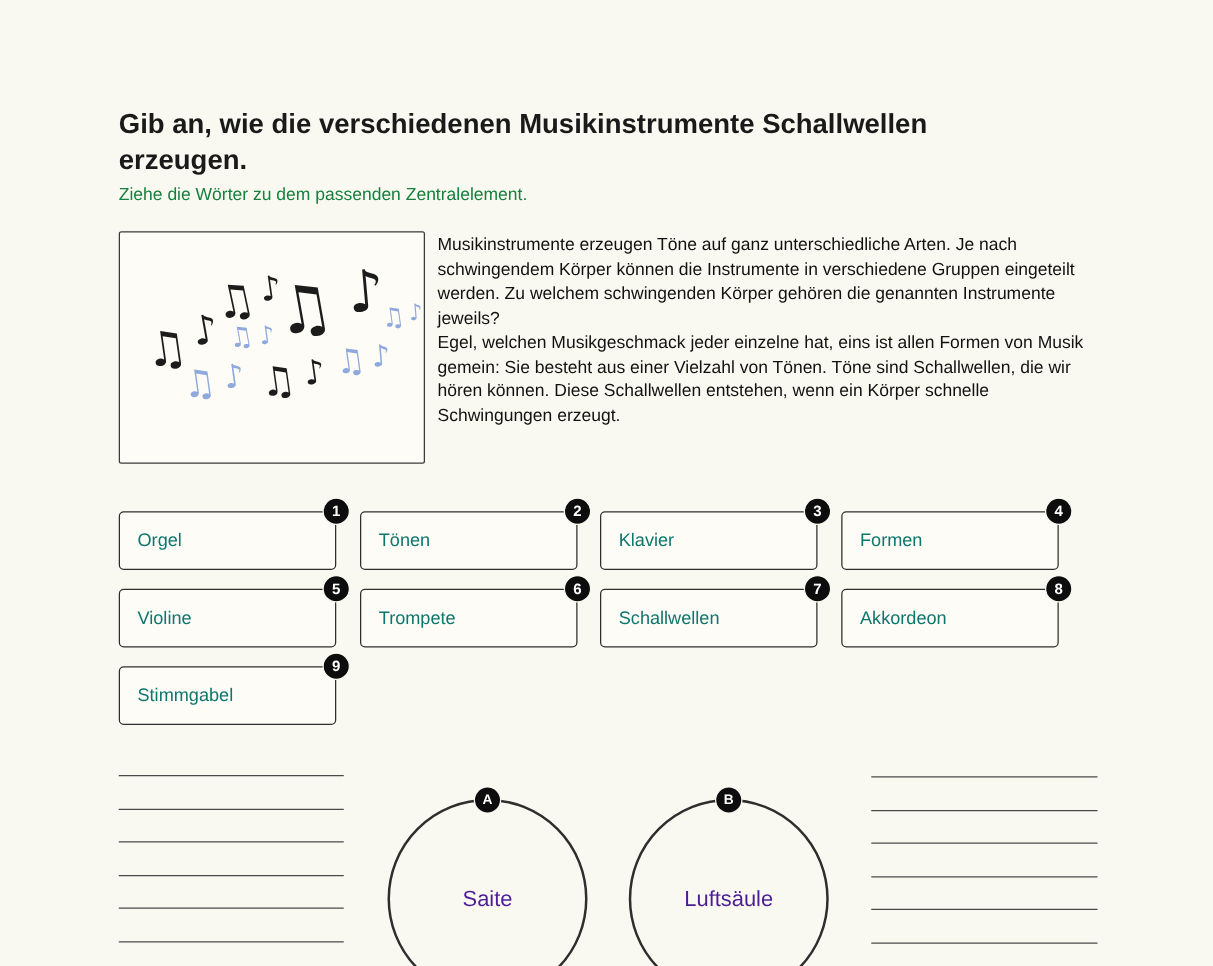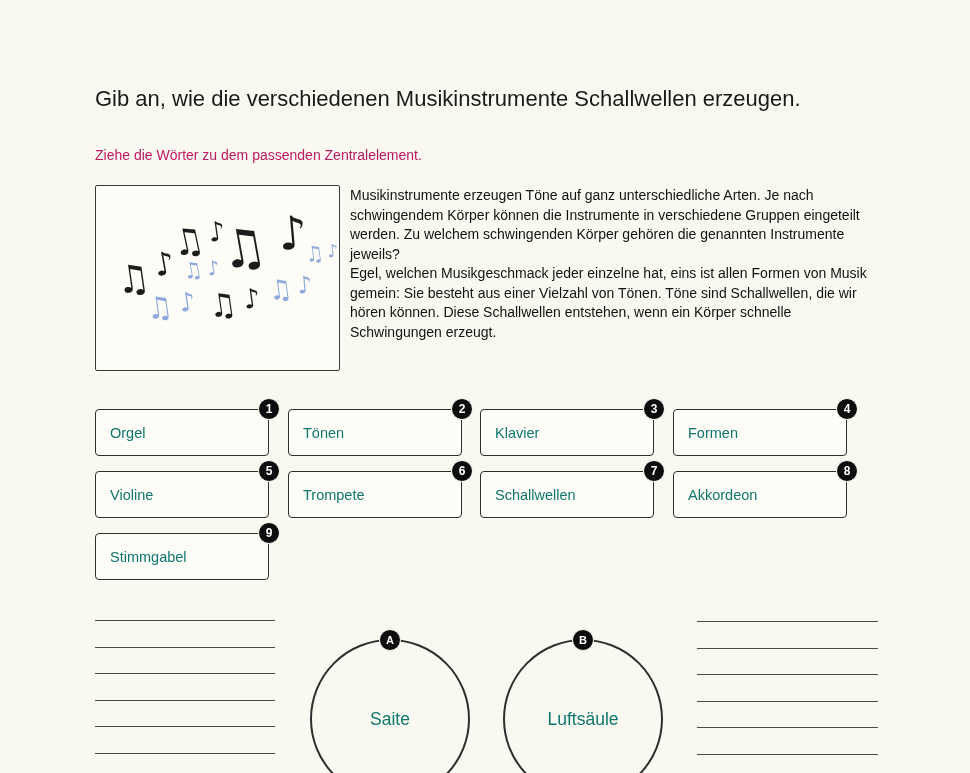--- a/index.html
+++ b/index.html
@@ -14,29 +14,29 @@
     overflow: hidden;
   }
 
   
   .title {
     position: absolute;
     left: 95px; top: 84px;
     width: 710px;
     font-size: 22px;
     line-height: 29px;
-    font-weight: 400;
+    font-weight: 700;
     color: #1a1a1a;
   }
   .subtitle {
     position: absolute;
     left: 95px; top: 147px;
     width: 700px;
     font-size: 14px;
-    color: #be185d;
+    color: #15803d;
   }
 
   
   .media-box {
     position: absolute;
     left: 95px; top: 185px;
     width: 245px; height: 186px;
     background: #fdfcf6;
     border: 1.5px solid #3a3a3a;
     border-radius: 2px;
@@ -118,21 +118,21 @@
     border: 2px solid #2e2e2e;
     border-radius: 50%;
     display: flex;
     align-items: center;
     justify-content: center;
   }
   .circle-saite    { left: 310px; }
   .circle-luft     { left: 503px; }
   .circle-label {
     font-size: 17.5px;
-    color: #0f766e;
+    color: #4c1d95;
   }
   .badge-letter {
     left: 50%; top: -12px; right: auto;
     transform: translateX(-50%);
     font-size: 11px;
   }
 </style>
 </head>
 <body>
 

